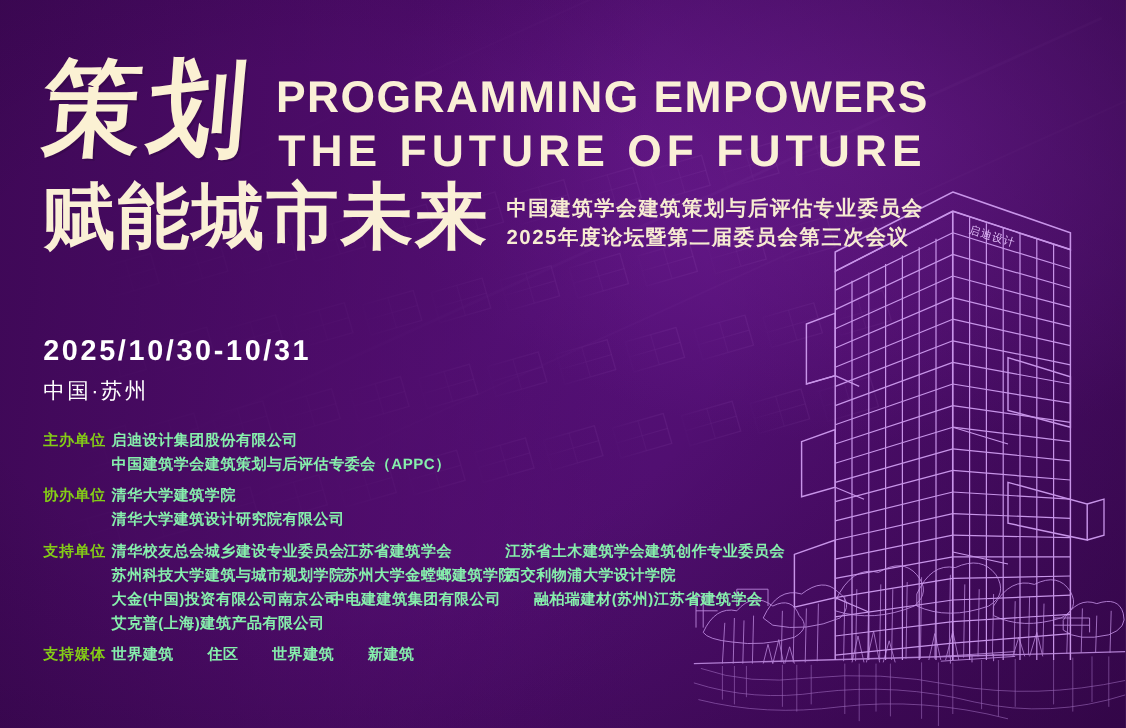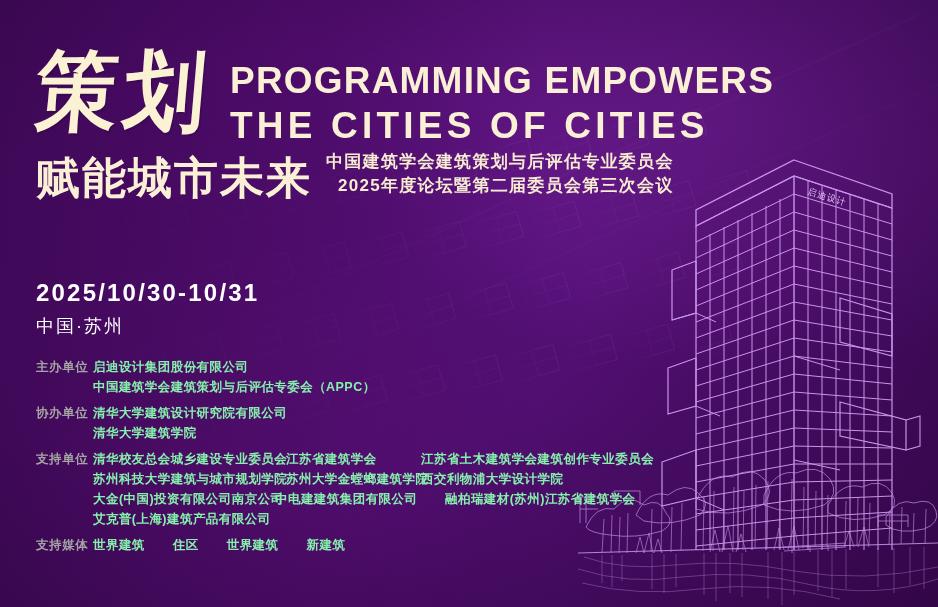--- a/index.html
+++ b/index.html
@@ -84,20 +84,21 @@
     font-size: 82px;
     line-height: .95;
     color: #fbf1d3;
     letter-spacing: 6px;
     transform: skewX(-5deg) scaleY(1.06);
     text-shadow: 2px 2px 0 rgba(0,0,0,.12);
     white-space: nowrap;
   }
   .en-block {
     padding-top: 10px;
+    text-align: center;
   }
   .en1, .en2 {
     color: #faf0d6;
     font-weight: 700;
     line-height: 1.0;
     white-space: nowrap;
   }
   .en1 {
     font-size: 37px;
     letter-spacing: 1.2px;
@@ -110,29 +111,28 @@
 
   .row-b {
     display: flex;
     align-items: flex-end;
     gap: 14px;
     margin-top: 6px;
   }
   .cn-big {
     font-family: "DejaVu Sans", "Liberation Sans", sans-serif;
     font-weight: 700;
-    font-size: 44px;
+    font-size: 60px;
     line-height: 1.05;
     color: #faf0d6;
     letter-spacing: 2px;
     white-space: nowrap;
   }
   .cn-sub {
     padding-bottom: 3px;
-    text-align: right;
   }
   .cn-sub div {
     color: #f7ecd2;
     font-size: 17px;
     font-weight: 700;
     letter-spacing: 1.3px;
     line-height: 1.42;
     white-space: nowrap;
   }
 
@@ -165,21 +165,21 @@
     top: 357px;
     width: 660px;
   }
   .cgroup {
     display: flex;
     align-items: flex-start;
     margin-bottom: 6px;
   }
   .clabel {
     flex: 0 0 57px;
-    color: #a3a3a3;
+    color: #84cc16;
     font-size: 12.5px;
     font-weight: 700;
     letter-spacing: .6px;
     line-height: 20px;
     white-space: nowrap;
   }
   .cbody {
     flex: 1 1 auto;
     padding-left: 0px;
   }
@@ -418,21 +418,21 @@
         <path d="M4 126 q56 14 118 6 q70 -8 140 10"></path>
       </g>
     </g>
   </svg>
 
   <div class="headline">
     <div class="row-a">
       <div class="calli">策划</div>
       <div class="en-block">
         <div class="en1">PROGRAMMING EMPOWERS</div>
-        <div class="en2">THE CITIES OF CITIES</div>
+        <div class="en2">THE FUTURE OF FUTURE</div>
       </div>
     </div>
     <div class="row-b">
       <div class="cn-big">赋能城市未来</div>
       <div class="cn-sub">
         <div>中国建筑学会建筑策划与后评估专业委员会</div>
         <div>2025年度论坛暨第二届委员会第三次会议</div>
       </div>
     </div>
   </div>
@@ -453,24 +453,24 @@
         <div class="cline">
           <span class="col">中国建筑学会建筑策划与后评估专委会（APPC）</span>
         </div>
       </div>
     </div>
 
     <div class="cgroup">
       <div class="clabel">协办单位</div>
       <div class="cbody">
         <div class="cline">
+          <span class="col">清华大学建筑学院</span>
+        </div>
+        <div class="cline">
           <span class="col">清华大学建筑设计研究院有限公司</span>
-        </div>
-        <div class="cline">
-          <span class="col">清华大学建筑学院</span>
         </div>
       </div>
     </div>
 
     <div class="cgroup">
       <div class="clabel">支持单位</div>
       <div class="cbody">
         <div class="cline cols-a">
           <span class="col">清华校友总会城乡建设专业委员会</span>
           <span class="col">江苏省建筑学会</span>

